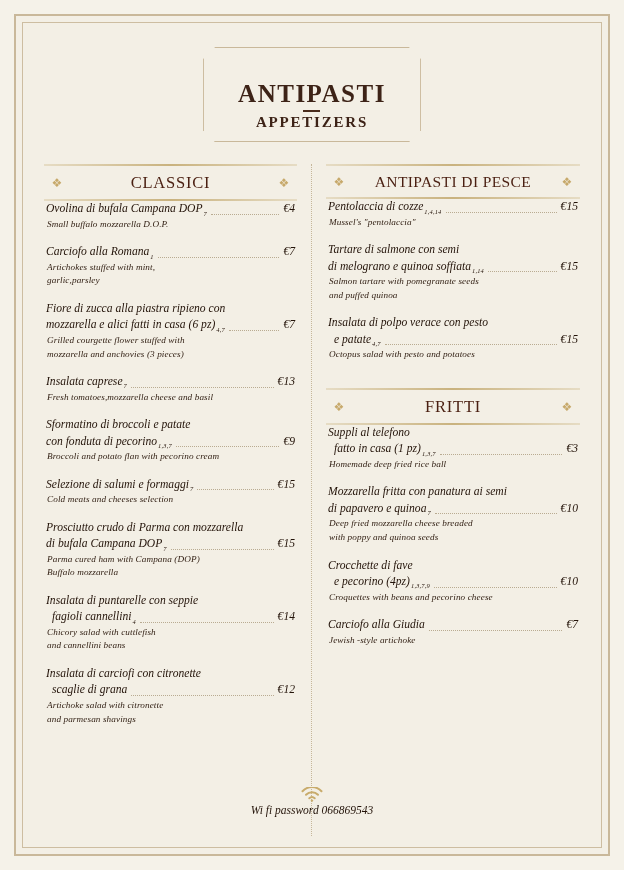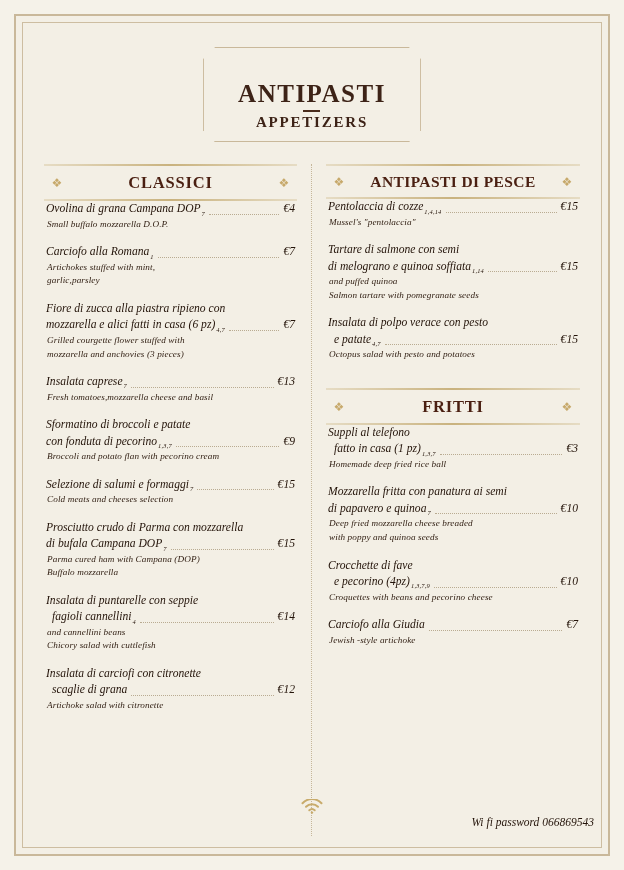--- a/index.html
+++ b/index.html
@@ -98,21 +98,21 @@
   .sec-head {
     display: flex;
     align-items: center;
     justify-content: space-between;
     padding: 7px 6px 6px 6px;
   }
   .sec-title {
     flex: 1;
     text-align: center;
     font-family: "Liberation Serif", serif;
-    font-weight: bold;
+    font-weight: normal;
     font-size: 16.5px;
     letter-spacing: 0.8px;
     color: #4a1f11;
   }
   .sec-title.small { font-size: 15.5px; letter-spacing: 0.4px; }
   .fleuron {
     color: #c7a96b;
     font-size: 12px;
     line-height: 1;
     width: 14px;
@@ -160,22 +160,22 @@
     font-size: 9.2px;
     color: #2e1c10;
     line-height: 1.48;
     padding-left: 1px;
     letter-spacing: 0.1px;
   }
 
   
   .footer {
     position: absolute;
-    left: 0; right: 0; bottom: 12px;
-    text-align: right;
+    left: 0; right: 0; bottom: 24px;
+    text-align: center;
   }
   .wifi-icon { display: block; margin: 0 auto 2px auto; }
   .wifi-text {
     font-family: "Liberation Serif", serif;
     font-style: italic;
     font-size: 11.5px;
     color: #24140a;
   }
 </style>
 </head>
@@ -200,21 +200,21 @@
           <div class="section">
             <div class="sec-rule"></div>
             <div class="sec-head">
               <span class="fleuron">❖</span>
               <div class="sec-title">CLASSICI</div>
               <span class="fleuron">❖</span>
             </div>
             <div class="sec-rule"></div>
             <div class="dish">
               <div class="dline">
-                <span class="dname">Ovolina di grana Campana DOP</span>
+                <span class="dname">Ovolina di bufala Campana DOP</span>
                 <sup class="sup">7</sup>
                 <span class="leader"></span>
                 <span class="price">€4</span>
               </div>
               <div class="desc">Small buffalo mozzarella D.O.P.</div>
             </div>
             <div class="dish">
               <div class="dline">
                 <span class="dname">Carciofo alla Romana</span>
                 <sup class="sup">1</sup>
@@ -283,33 +283,34 @@
             <div class="dish">
               <div class="dline">
                 <span class="dname">Insalata di puntarelle con seppie</span>
               </div>
               <div class="dline">
                 <span class="dname" style="padding-left: 6px;">fagioli cannellini</span>
                 <sup class="sup">4</sup>
                 <span class="leader"></span>
                 <span class="price">€14</span>
               </div>
+              <div class="desc">Chicory salad with cuttlefish</div>
               <div class="desc">and cannellini beans</div>
-              <div class="desc">Chicory salad with cuttlefish</div>
             </div>
             <div class="dish">
               <div class="dline">
                 <span class="dname">Insalata di carciofi con citronette</span>
               </div>
               <div class="dline">
                 <span class="dname" style="padding-left: 6px;">scaglie di grana</span>
                 <span class="leader"></span>
                 <span class="price">€12</span>
               </div>
               <div class="desc">Artichoke salad with citronette</div>
+              <div class="desc">and parmesan shavings</div>
             </div>
           </div>
         </div>
       <div class="col col-right" id="col-right">
           <div class="section" style="margin-bottom: 26px;">
             <div class="sec-rule"></div>
             <div class="sec-head">
               <span class="fleuron">❖</span>
               <div class="sec-title small">ANTIPASTI DI PESCE</div>
               <span class="fleuron">❖</span>
@@ -327,22 +328,22 @@
             <div class="dish">
               <div class="dline">
                 <span class="dname">Tartare di salmone con semi</span>
               </div>
               <div class="dline">
                 <span class="dname">di melograno e quinoa soffiata</span>
                 <sup class="sup">1,14</sup>
                 <span class="leader"></span>
                 <span class="price">€15</span>
               </div>
+              <div class="desc">Salmon tartare with pomegranate seeds</div>
               <div class="desc">and puffed quinoa</div>
-              <div class="desc">Salmon tartare with pomegranate seeds</div>
             </div>
             <div class="dish">
               <div class="dline">
                 <span class="dname">Insalata di polpo verace con pesto</span>
               </div>
               <div class="dline">
                 <span class="dname" style="padding-left: 6px;">e patate</span>
                 <sup class="sup">4,7</sup>
                 <span class="leader"></span>
                 <span class="price">€15</span>

